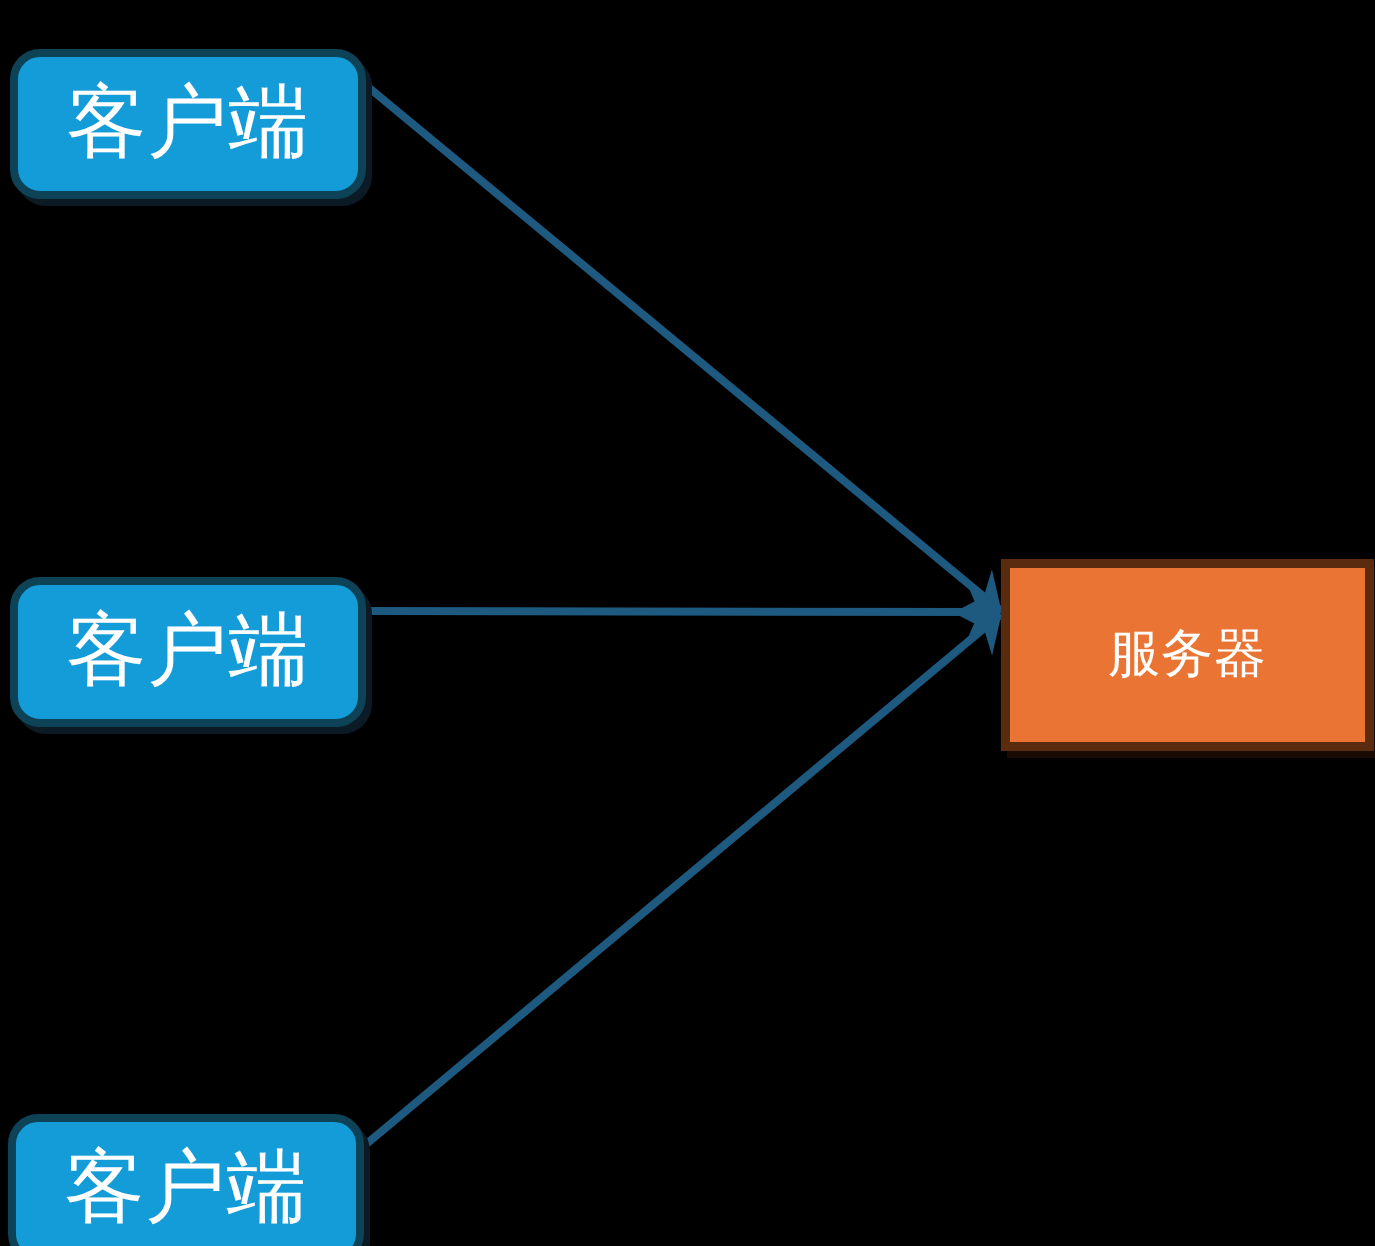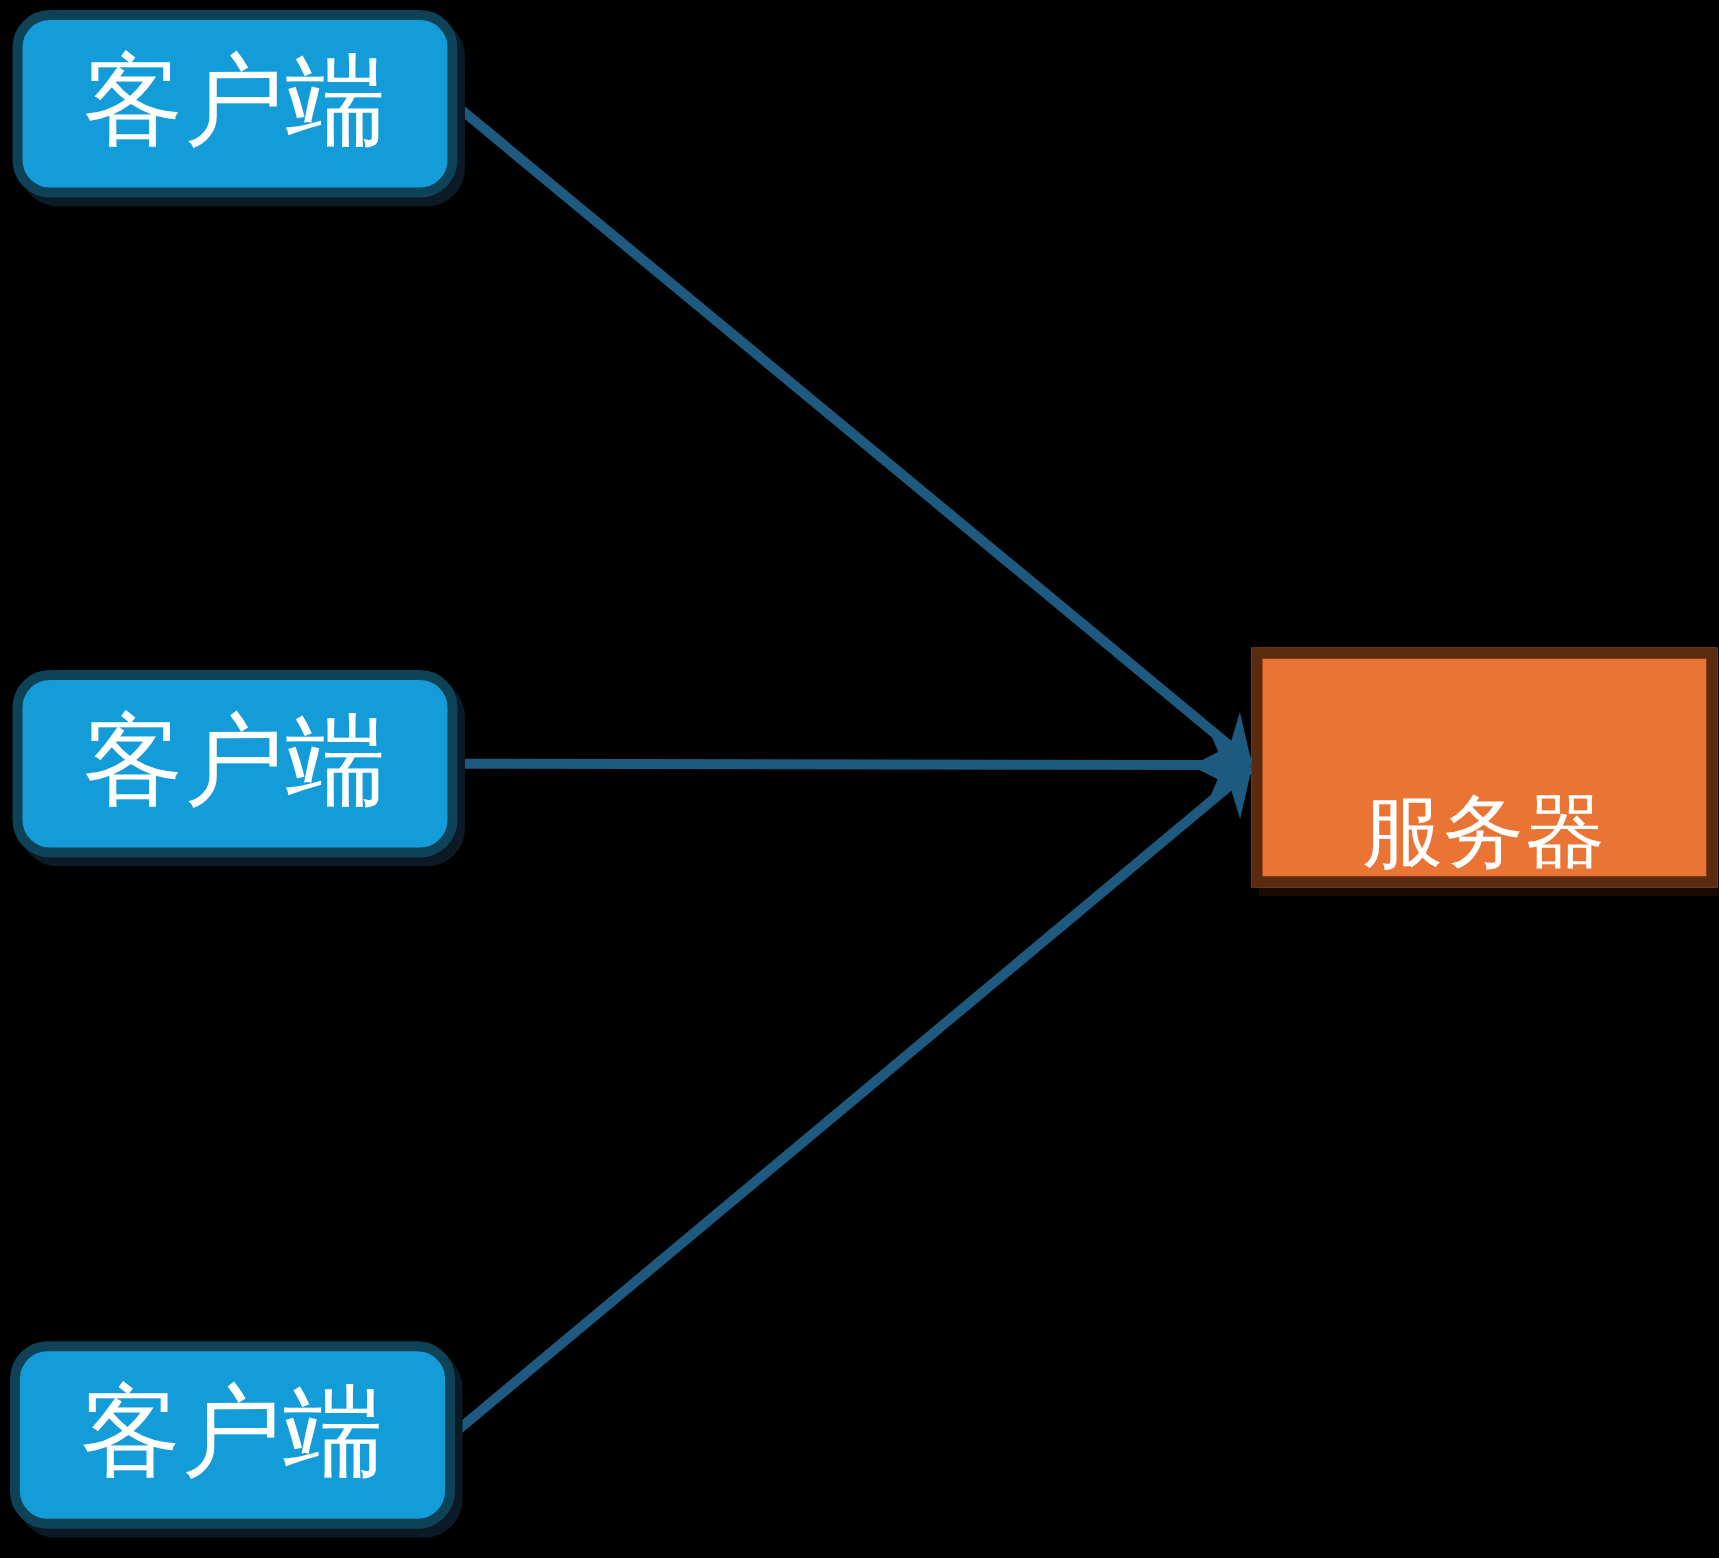--- a/index.html
+++ b/index.html
@@ -27,20 +27,21 @@
   }
   .node {
     position: absolute;
     box-sizing: border-box;
     display: flex;
     align-items: center;
     justify-content: center;
     z-index: 2;
     color: #FFFFFF;
     text-align: center;
+    margin-top: 41px;
   }
   .client {
     width: 356px;
     height: 150px;
     background: #149CD8;
     border: 8px solid #0D4257;
     border-radius: 30px;
     box-shadow: 6px 7px 0 #0C1A25;
     font-size: 80px;
     line-height: 1;
@@ -50,23 +51,22 @@
   .client-3 { left: 8px;  top: 1073px; }
   .server {
     left: 1001px;
     top: 518px;
     width: 373px;
     height: 192px;
     background: #E97434;
     border: 9px solid #5A2B0E;
     border-radius: 0;
     box-shadow: 6px 7px 0 #190B04;
-    font-size: 64px;
+    font-size: 52px;
     line-height: 1;
-    align-items: flex-end;
   }
   .node-label {
     display: block;
     padding-bottom: 4px;
     letter-spacing: 1px;
     white-space: nowrap;
   }
   .edge {
     stroke: #1E5A80;
     stroke-width: 8;

